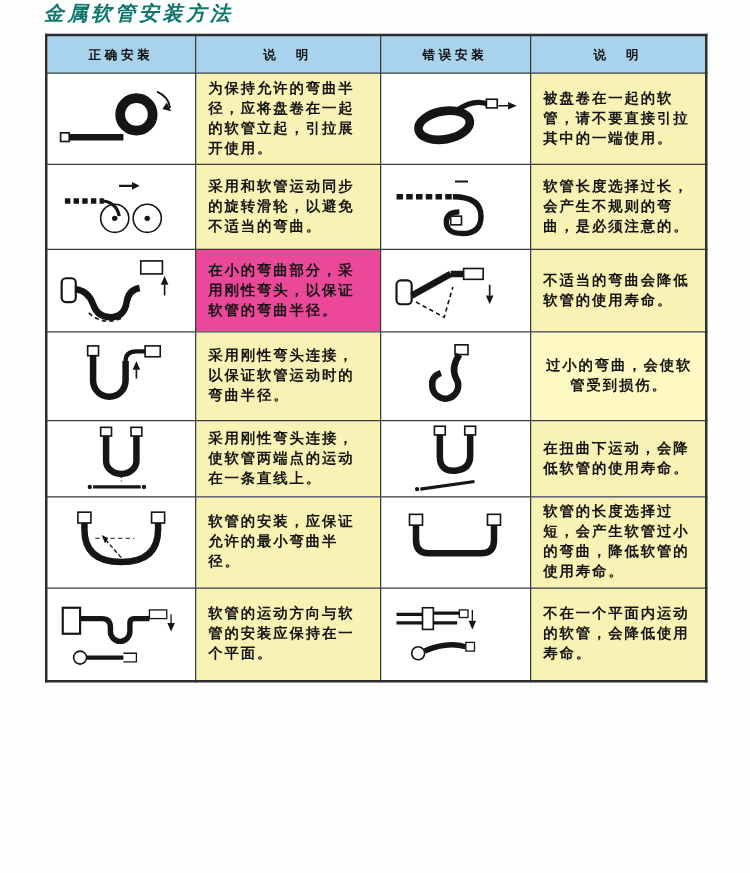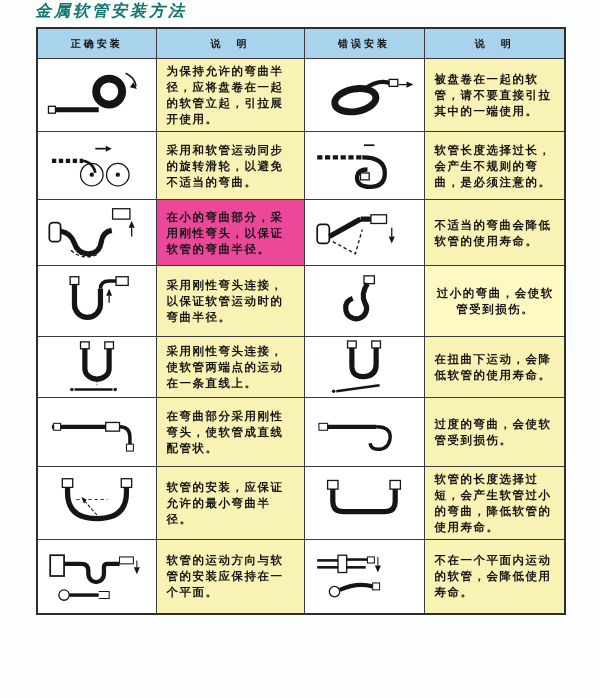--- a/index.html
+++ b/index.html
@@ -169,40 +169,20 @@
           <svg viewBox="0 0 120 64" width="104" height="56">
             <path d="M46 8 v22 q0 14 14 13 q14 -1 14 -14 V10" fill="none" stroke="#151515" stroke-width="6"></path>
             <rect x="41" y="2" width="10" height="8" fill="#fff" stroke="#151515" stroke-width="1.5"></rect>
             <rect x="69" y="2" width="10" height="8" fill="#fff" stroke="#151515" stroke-width="1.5"></rect>
             <path d="M28 60 L78 53" stroke="#151515" stroke-width="3"></path>
             <circle cx="25" cy="60" r="2" fill="#151515"></circle>
           </svg>
         </td>
         <td class="desc-cell" style="background: rgb(248, 242, 181); border-color: rgb(58, 58, 58);">在扭曲下运动，会降低软管的使用寿命。</td>
       </tr>
-      <tr style="height: 69px;">
-        <td class="img-cell" style="border-color: rgb(58, 58, 58);">
-          <svg viewBox="0 0 120 64" width="104" height="56">
-            <path d="M8 26 H72" stroke="#151515" stroke-width="5"></path>
-            <rect x="10" y="22" width="8" height="8" fill="#fff" stroke="#151515" stroke-width="1.2"></rect>
-            <rect x="70" y="21" width="16" height="10" fill="#fff" stroke="#151515" stroke-width="1.5"></rect>
-            <path d="M86 26 q12 0 12 12 v10" fill="none" stroke="#151515" stroke-width="4"></path>
-            <rect x="94" y="46" width="8" height="8" fill="#fff" stroke="#151515" stroke-width="1.2"></rect>
-          </svg>
-        </td>
-        <td class="desc-cell" style="background: rgb(248, 242, 181); border-color: rgb(58, 58, 58);">在弯曲部分采用刚性弯头，使软管成直线配管状。</td>
-        <td class="img-cell" style="border-color: rgb(58, 58, 58);">
-          <svg viewBox="0 0 120 64" width="104" height="56">
-            <path d="M8 26 H74" stroke="#151515" stroke-width="5"></path>
-            <rect x="8" y="22" width="10" height="8" fill="#fff" stroke="#151515" stroke-width="1.2"></rect>
-            <path d="M74 26 q18 0 16 14 q-2 12 -14 12 q-8 0 -9 -7" fill="none" stroke="#151515" stroke-width="4"></path>
-          </svg>
-        </td>
-        <td class="desc-cell" style="background: rgb(248, 242, 181); border-color: rgb(58, 58, 58);">过度的弯曲，会使软管受到损伤。</td>
-      </tr>
       <tr style="height: 68px;">
         <td class="img-cell" style="border-color: rgb(58, 58, 58);">
           <svg viewBox="0 0 120 64" width="104" height="56">
             <path d="M26 12 v8 q0 30 34 30 q34 0 34 -30 v-8" fill="none" stroke="#151515" stroke-width="6"></path>
             <rect x="20" y="4" width="12" height="10" fill="#fff" stroke="#151515" stroke-width="1.5"></rect>
             <rect x="88" y="4" width="12" height="10" fill="#fff" stroke="#151515" stroke-width="1.5"></rect>
             <path d="M60 46 L46 30" stroke="#151515" stroke-width="1.2" stroke-dasharray="4 2"></path>
             <path d="M48 28 l-6 -3 3 8 z" fill="#151515"></path>
             <path d="M36 28 h36" stroke="#151515" stroke-width="1" stroke-dasharray="4 3"></path>
           </svg>

